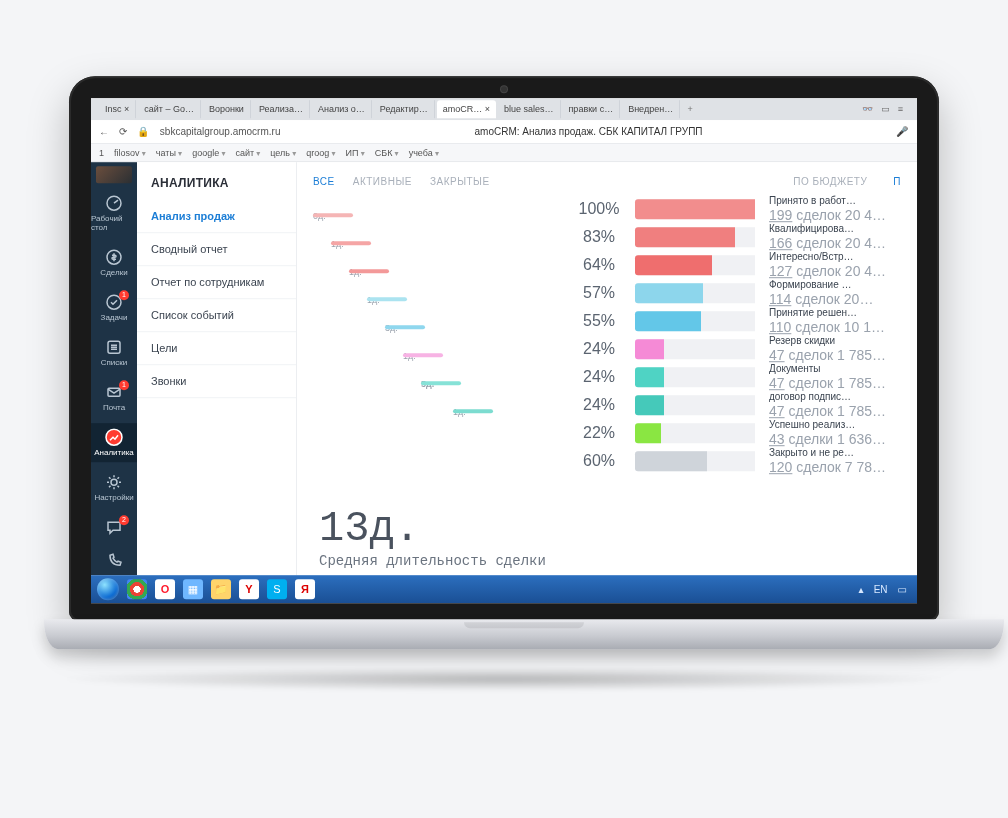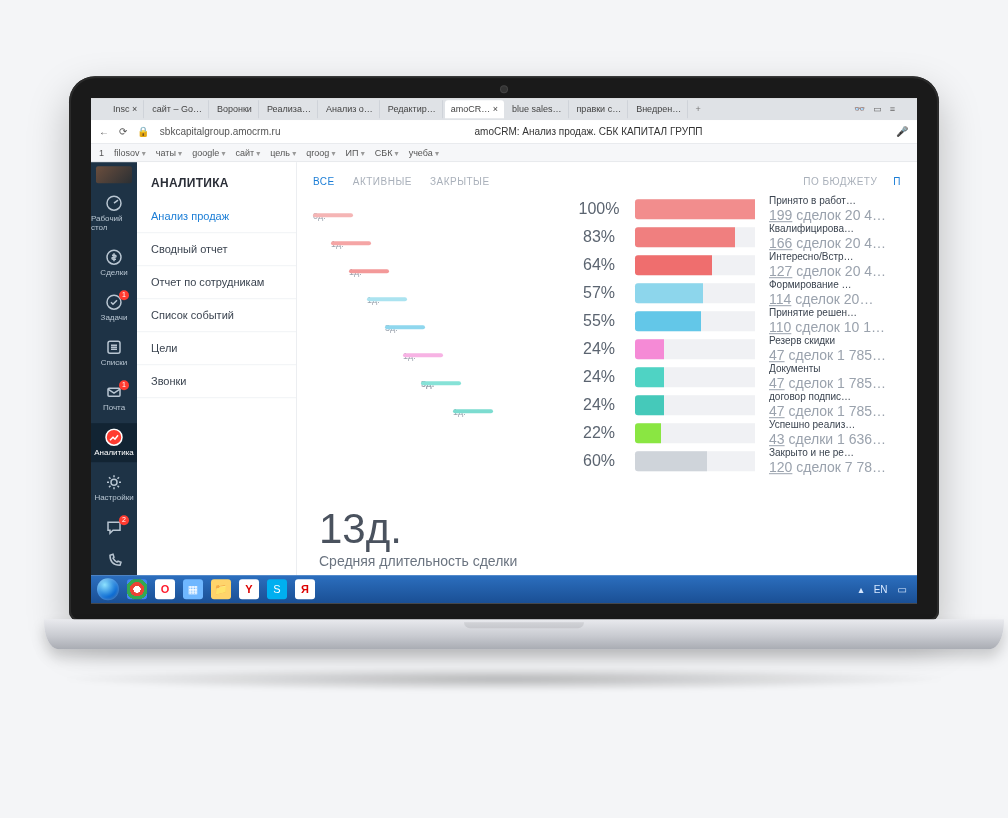--- a/index.html
+++ b/index.html
@@ -35,21 +35,21 @@
   }
   .shadow{
     width:900px;height:24px;margin:18px auto 0;border-radius:50%;
     background:radial-gradient(ellipse at center, rgba(0,0,0,.25), rgba(0,0,0,0) 70%);
     filter:blur(2px);
   }
 
   
   .tabstrip{
     height:22px; background:#dfe2e6; display:flex; align-items:center; font-size:9px; color:#444;
-    padding:0 16px; gap:2px; overflow:hidden;
+    padding:0 8px; gap:2px; overflow:hidden;
   }
   .tab{
     flex:0 0 auto; padding:0 6px; height:18px; display:flex; align-items:center; gap:3px;
     border-right:1px solid #cfd3d9; white-space:nowrap; max-width:70px; overflow:hidden;
   }
   .tab.active{ background:#fff; border-radius:3px 3px 0 0; border-right:none;}
   .plus{ width:16px; text-align:center; color:#777; }
   .chrome-right{ margin-left:auto; display:flex; gap:8px; color:#666; padding-right:6px;}
   .addrbar{
     height:24px; background:#fff; border-bottom:1px solid #e4e6ea;
@@ -77,45 +77,45 @@
   .navitem.active svg{ stroke:#fff;}
   .navitem .ico-analytics{ fill:#ff3b30; stroke:#ff3b30;}
   .badge{ position:absolute; top:2px; right:8px; background:#ff3b30; color:#fff;
     font-size:7px; border-radius:7px; padding:0 3px; line-height:10px;}
 
   .panel{
     width:160px; background:#fff; border-right:1px solid #eceef1;
   }
   .panel h1{ font-size:12px; font-weight:700; color:#2b2f38; padding:14px 14px 10px; letter-spacing:.3px;}
   .plink{ display:block; padding:10px 14px; font-size:11px; color:#3b4450; border-bottom:1px solid #f1f3f6;}
-  .plink.active{ color:#1c7ed6; font-weight:400;}
+  .plink.active{ color:#1c7ed6; font-weight:700;}
 
   .main{ flex:1; background:#fff; position:relative; overflow:hidden;}
   .tabs{ display:flex; gap:18px; padding:14px 16px 8px; font-size:10px; letter-spacing:.5px;}
   .tabs .t{ color:#a9b0ba;}
   .tabs .t.sel{ color:#1c7ed6; font-weight:400;}
-  .tabs .right{ margin-left:auto; display:flex; gap:16px;justify-content:space-between;}
+  .tabs .right{ margin-left:auto; display:flex; gap:26px;justify-content:space-between;}
   .tabs .right .t.sel{ color:#1c7ed6;}
 
   .funnel{ position:relative; padding:0 16px; }
   .row{ display:flex; align-items:center; height:28px; gap:8px; }
   .stair{ position:relative; width:250px; height:28px;}
   .stair .step{
     position:absolute; height:4px; border-radius:2px;
   }
   .dlabel{ position:absolute; top:-8px; font-size:9px; color:#9aa2ad;margin-top:24px;}
   .pct{ width:56px; text-align:center; font-size:16px; color:#5b6470;}
   .bar{ flex:0 0 120px; height:20px; border-radius:3px 0 0 3px;
     display:flex; align-items:center;}
   .bar .fill{ height:100%; border-radius:3px 0 0 3px;}
   .stage{ flex:1; min-width:0; padding-left:6px; font-size:10px; color:#3b4450; line-height:1.15;}
   .stage .sub{ color:#9aa2ad; font-size:14px;}
   .stage .sub u{ text-decoration:underline;}
 
-  .summary{ position:absolute; left:22px; bottom:6px; }
+  .summary{ position:absolute; left:22px; bottom:6px;font-family:Liberation Mono, monospace; }
   .summary .big{ font-size:42px; font-weight:300; color:#4a525e; }
   .summary .cap{ font-size:14px; color:#6b7480; }
 
   
   .taskbar{
     position:absolute; left:0; right:0; bottom:0; height:28px;
     background:linear-gradient(#2c6fbf,#1a4f94);
     display:flex; align-items:center; padding:0 6px; gap:8px;
   }
   .taskbar .orb{

